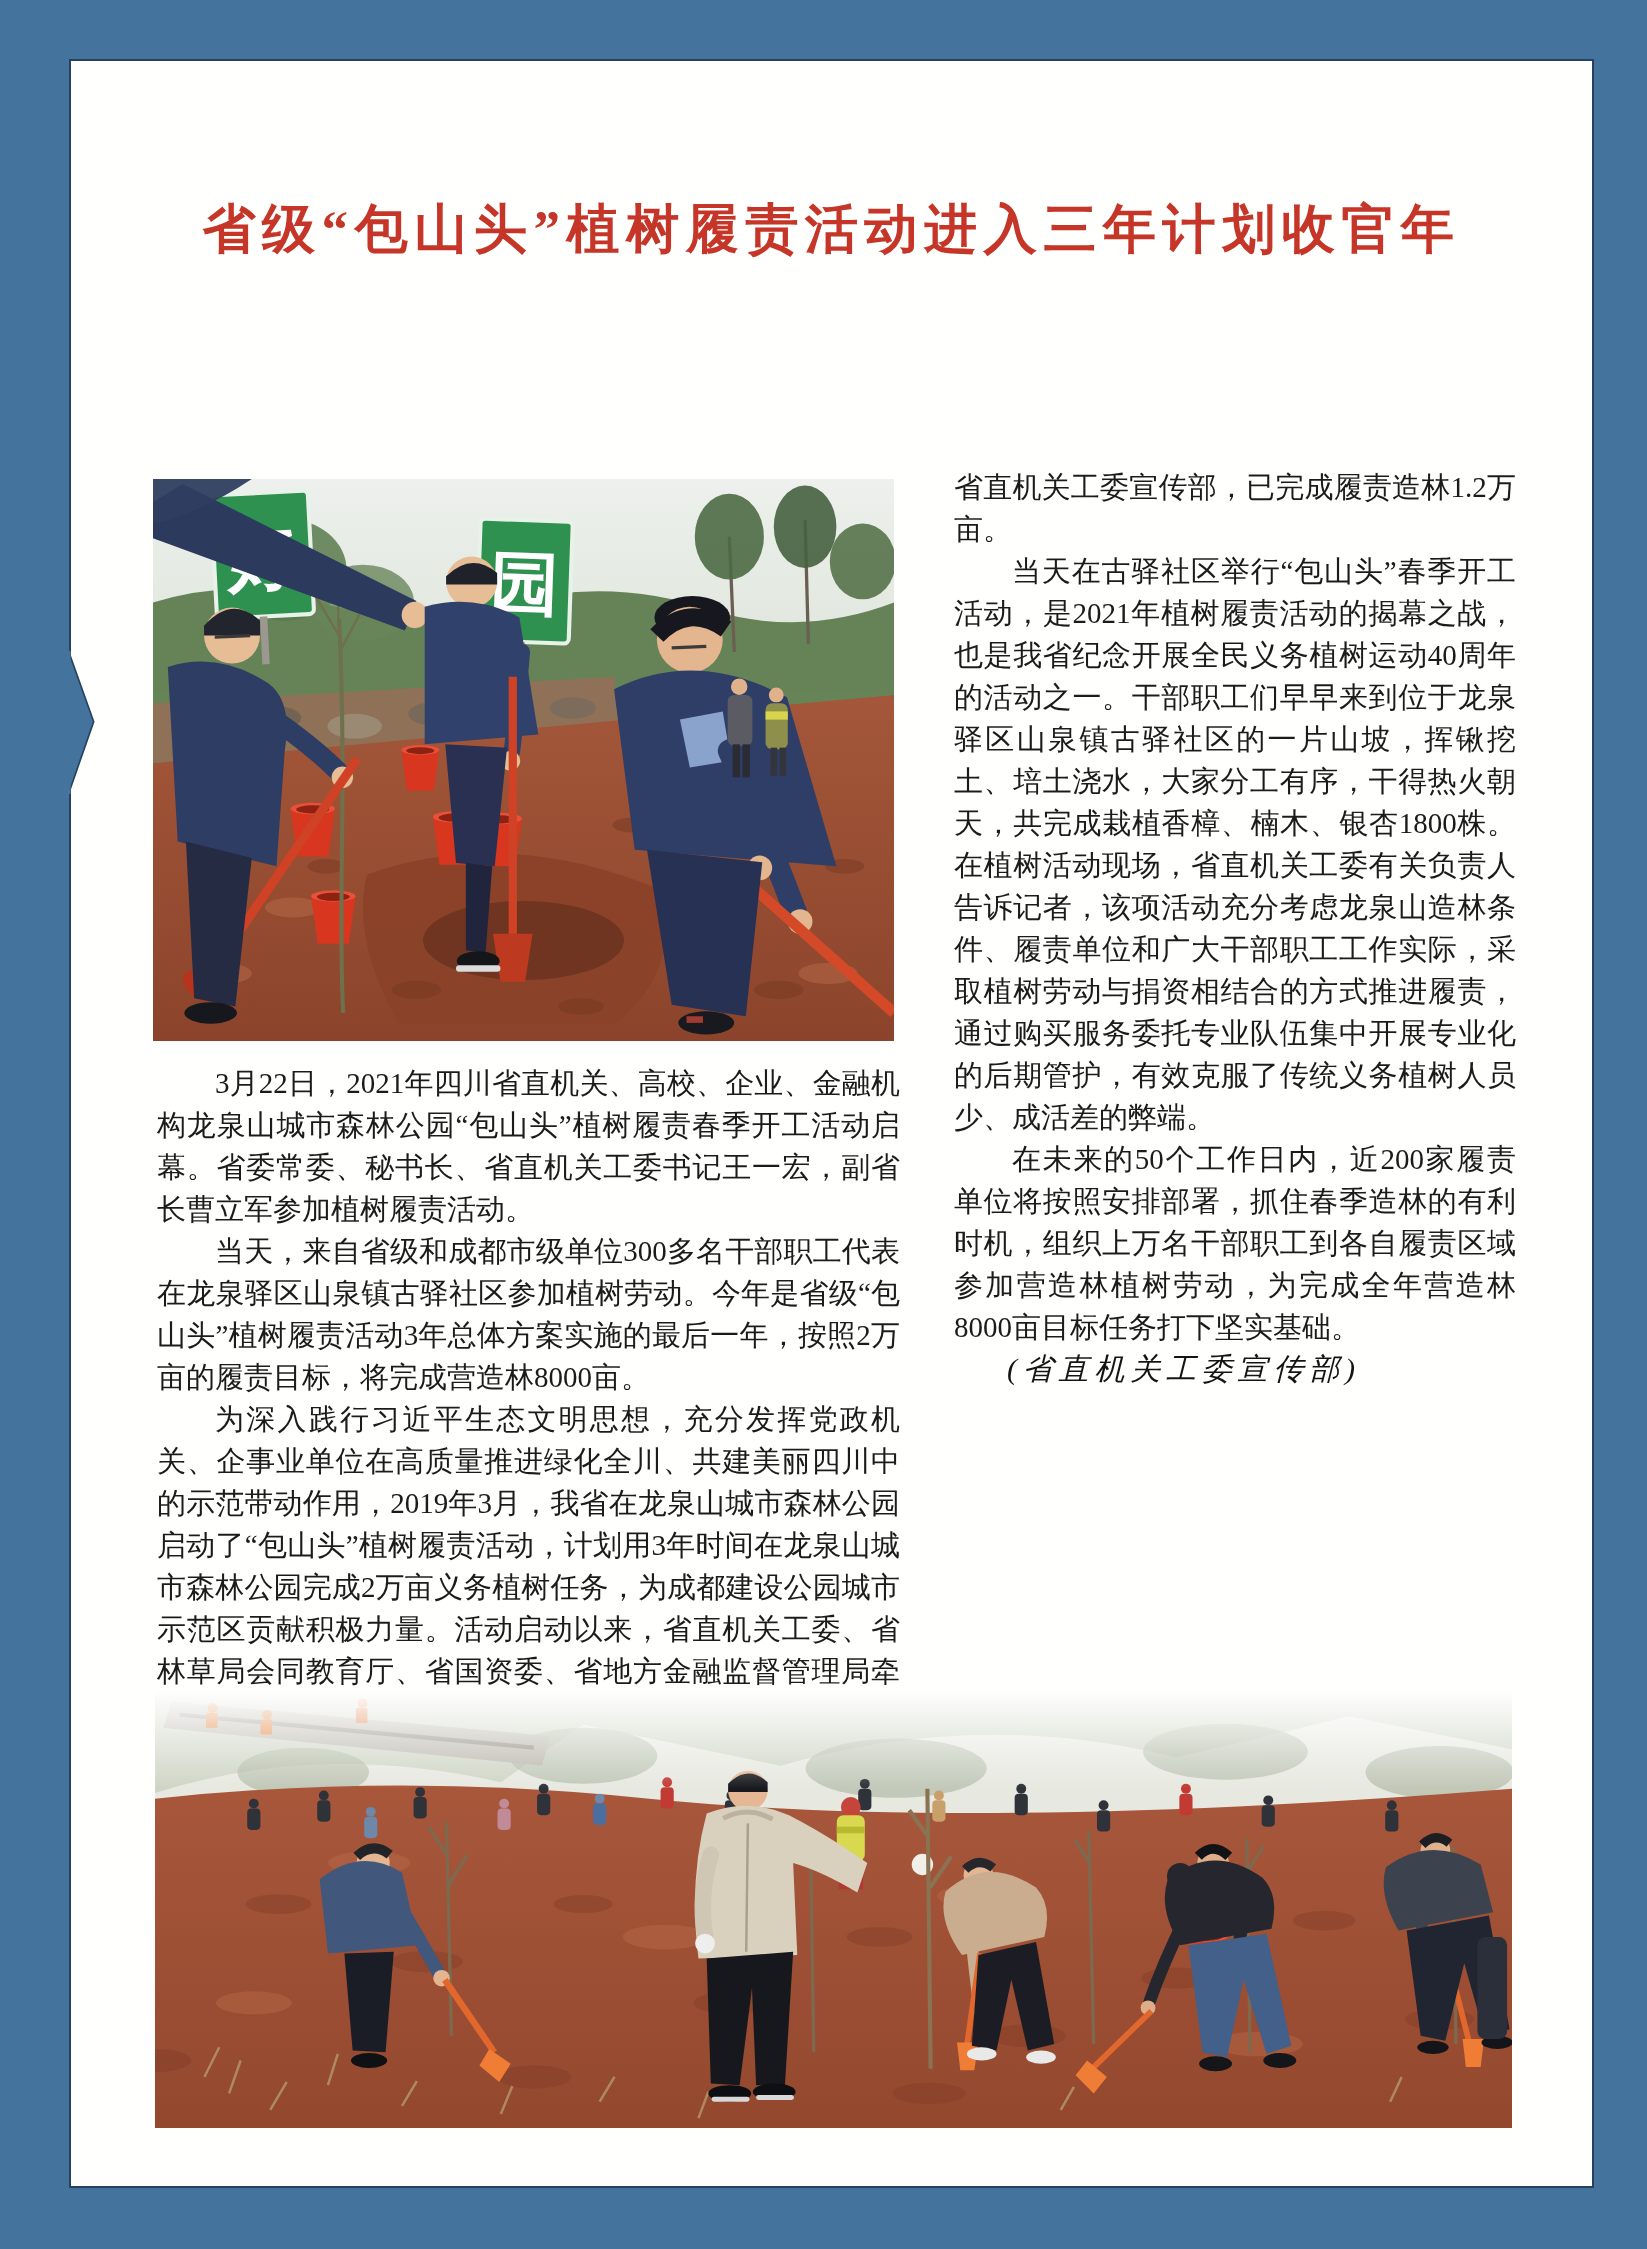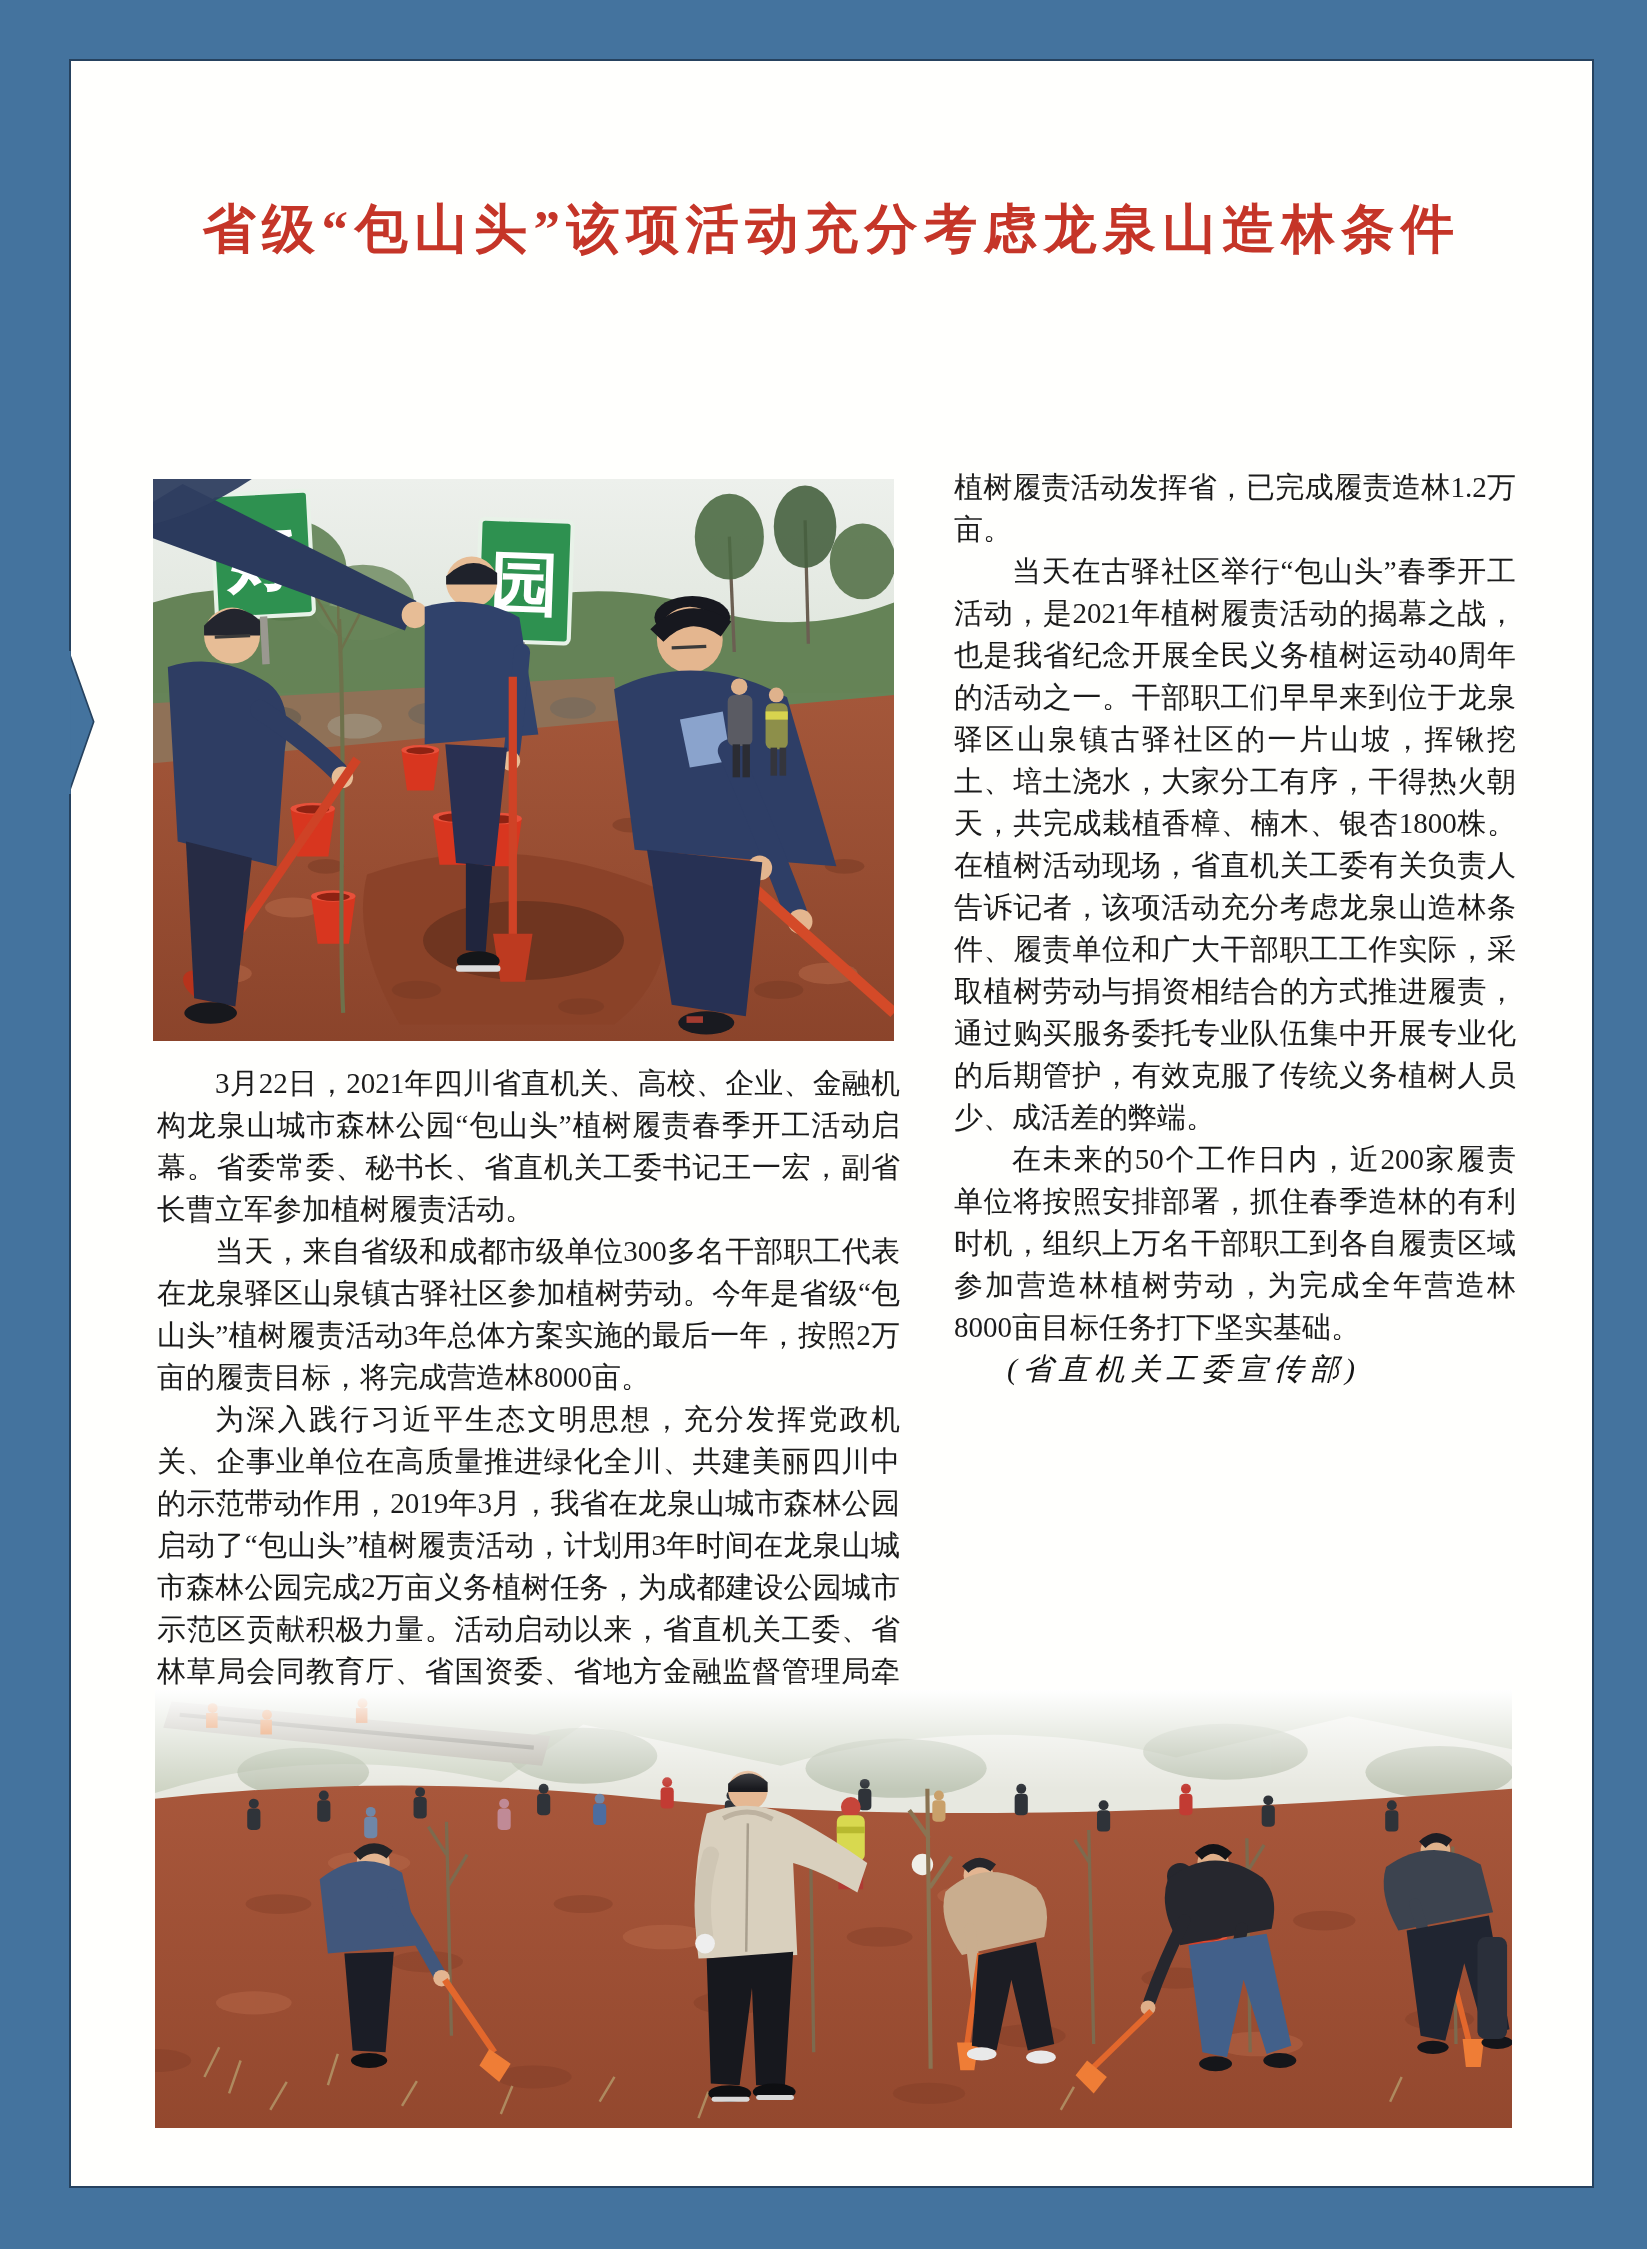--- a/index.html
+++ b/index.html
@@ -33,21 +33,21 @@
     padding-left:53px;color:#141414;
   }
   .nav-arrow{position:absolute;left:69px;top:651px;width:28px;height:143px;}
 </style>
 </head>
 <body>
 
 <div>
   <div class="page">
 
-    <div class="title-line title-l1">省级“包山头”该项活动充分考虑龙泉山造林条件</div>
+    <div class="title-line title-l1">省级“包山头”植树履责活动进入三年计划收官年</div>
 
     <svg class="photo photo-top" viewBox="0 0 900 682" preserveAspectRatio="none">
       <defs>
         <linearGradient id="gSky" x1="0" y1="0" x2="0" y2="1">
           <stop offset="0" stop-color="#edf0ec"></stop>
             <stop offset="1" stop-color="#dde4da"></stop>
         </linearGradient>
         <linearGradient id="gSoil" x1="0" y1="0" x2="0" y2="1">
           <stop offset="0" stop-color="#a4573a"></stop>
             <stop offset="1" stop-color="#8b442b"></stop>
@@ -189,21 +189,21 @@
       </g>
     </svg>
 
     <div class="col col-left">
       <p class="para indent">3月22日，2021年四川省直机关、高校、企业、金融机构龙泉山城市森林公园“包山头”植树履责春季开工活动启幕。省委常委、秘书长、省直机关工委书记王一宏，副省长曹立军参加植树履责活动。</p>
       <p class="para indent">当天，来自省级和成都市级单位300多名干部职工代表在龙泉驿区山泉镇古驿社区参加植树劳动。今年是省级“包山头”植树履责活动3年总体方案实施的最后一年，按照2万亩的履责目标，将完成营造林8000亩。</p>
       <p class="para indent">为深入践行习近平生态文明思想，充分发挥党政机关、企事业单位在高质量推进绿化全川、共建美丽四川中的示范带动作用，2019年3月，我省在龙泉山城市森林公园启动了“包山头”植树履责活动，计划用3年时间在龙泉山城市森林公园完成2万亩义务植树任务，为成都建设公园城市示范区贡献积极力量。活动启动以来，省直机关工委、省林草局会同教育厅、省国资委、省地方金融监督管理局牵头组织省级“包山头”植树履责活动，先后两个年度分别组织188家、194家履责单位14万多名干部职工</p>
     </div>
 
     <div class="col col-right">
-      <p class="para">植树履责活动发挥省，已完成履责造林1.2万亩。</p>
+      <p class="para">省直机关工委宣传部，已完成履责造林1.2万亩。</p>
       <p class="para indent">当天在古驿社区举行“包山头”春季开工活动，是2021年植树履责活动的揭幕之战，也是我省纪念开展全民义务植树运动40周年的活动之一。干部职工们早早来到位于龙泉驿区山泉镇古驿社区的一片山坡，挥锹挖土、培土浇水，大家分工有序，干得热火朝天，共完成栽植香樟、楠木、银杏1800株。在植树活动现场，省直机关工委有关负责人告诉记者，该项活动充分考虑龙泉山造林条件、履责单位和广大干部职工工作实际，采取植树劳动与捐资相结合的方式推进履责，通过购买服务委托专业队伍集中开展专业化的后期管护，有效克服了传统义务植树人员少、成活差的弊端。</p>
       <p class="para indent">在未来的50个工作日内，近200家履责单位将按照安排部署，抓住春季造林的有利时机，组织上万名干部职工到各自履责区域参加营造林植树劳动，为完成全年营造林8000亩目标任务打下坚实基础。</p>
       <p class="byline">(省直机关工委宣传部)</p>
     </div>
 
     <svg class="photo photo-bottom" viewBox="0 0 1648 532" preserveAspectRatio="none">
       <defs>
         <linearGradient id="gSoilB" x1="0" y1="0" x2="0" y2="1">
           <stop offset="0" stop-color="#a8573b"></stop>
             <stop offset="1" stop-color="#93482e"></stop>

